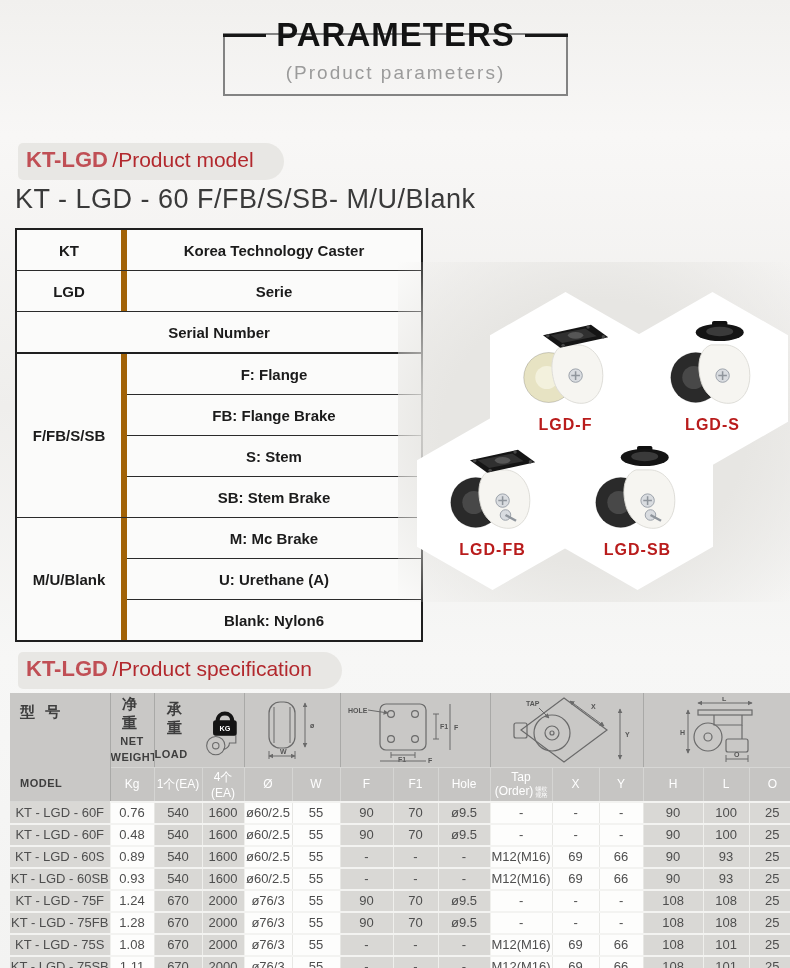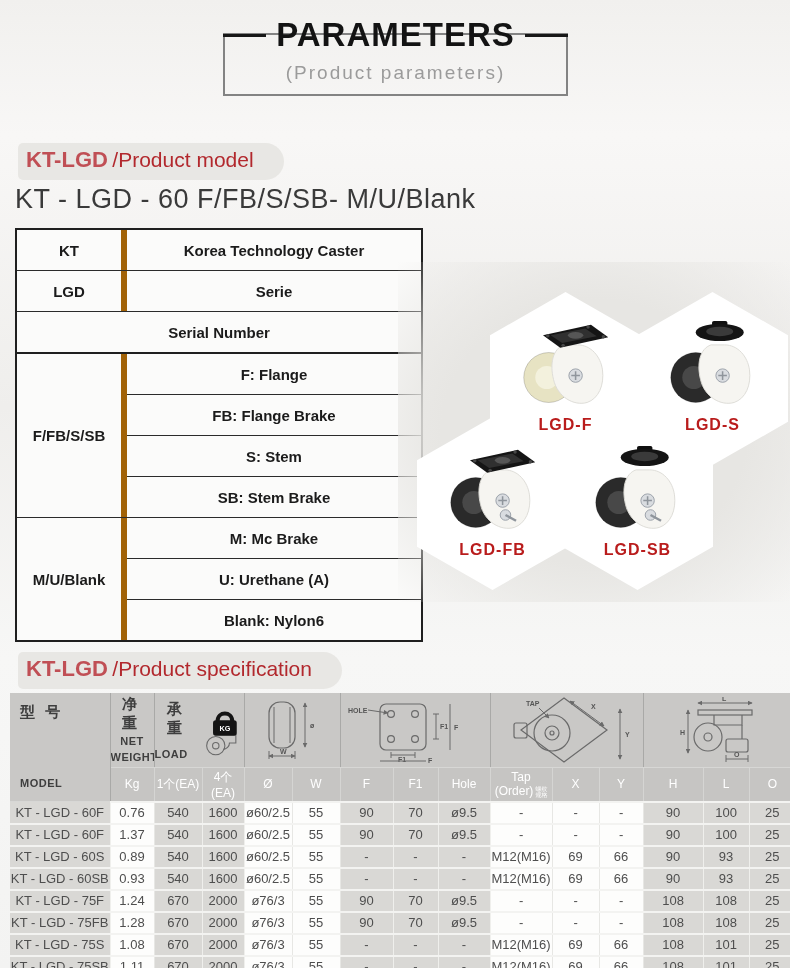--- a/index.html
+++ b/index.html
@@ -375,21 +375,21 @@
             <td class="g">ø9.5</td>
             <td class="w dash">-</td>
             <td class="w dash">-</td>
             <td class="w dash">-</td>
             <td class="g">90</td>
             <td class="g">100</td>
             <td class="g">25</td>
           </tr>
           <tr>
             <td class="model">KT - LGD - 60F</td>
-            <td class="w">1.37</td>
+            <td class="w">0.48</td>
             <td class="g">540</td>
             <td class="g">1600</td>
             <td class="w">ø60/2.5</td>
             <td class="w">55</td>
             <td class="g">90</td>
             <td class="g">70</td>
             <td class="g">ø9.5</td>
             <td class="w dash">-</td>
             <td class="w dash">-</td>
             <td class="w dash">-</td>

